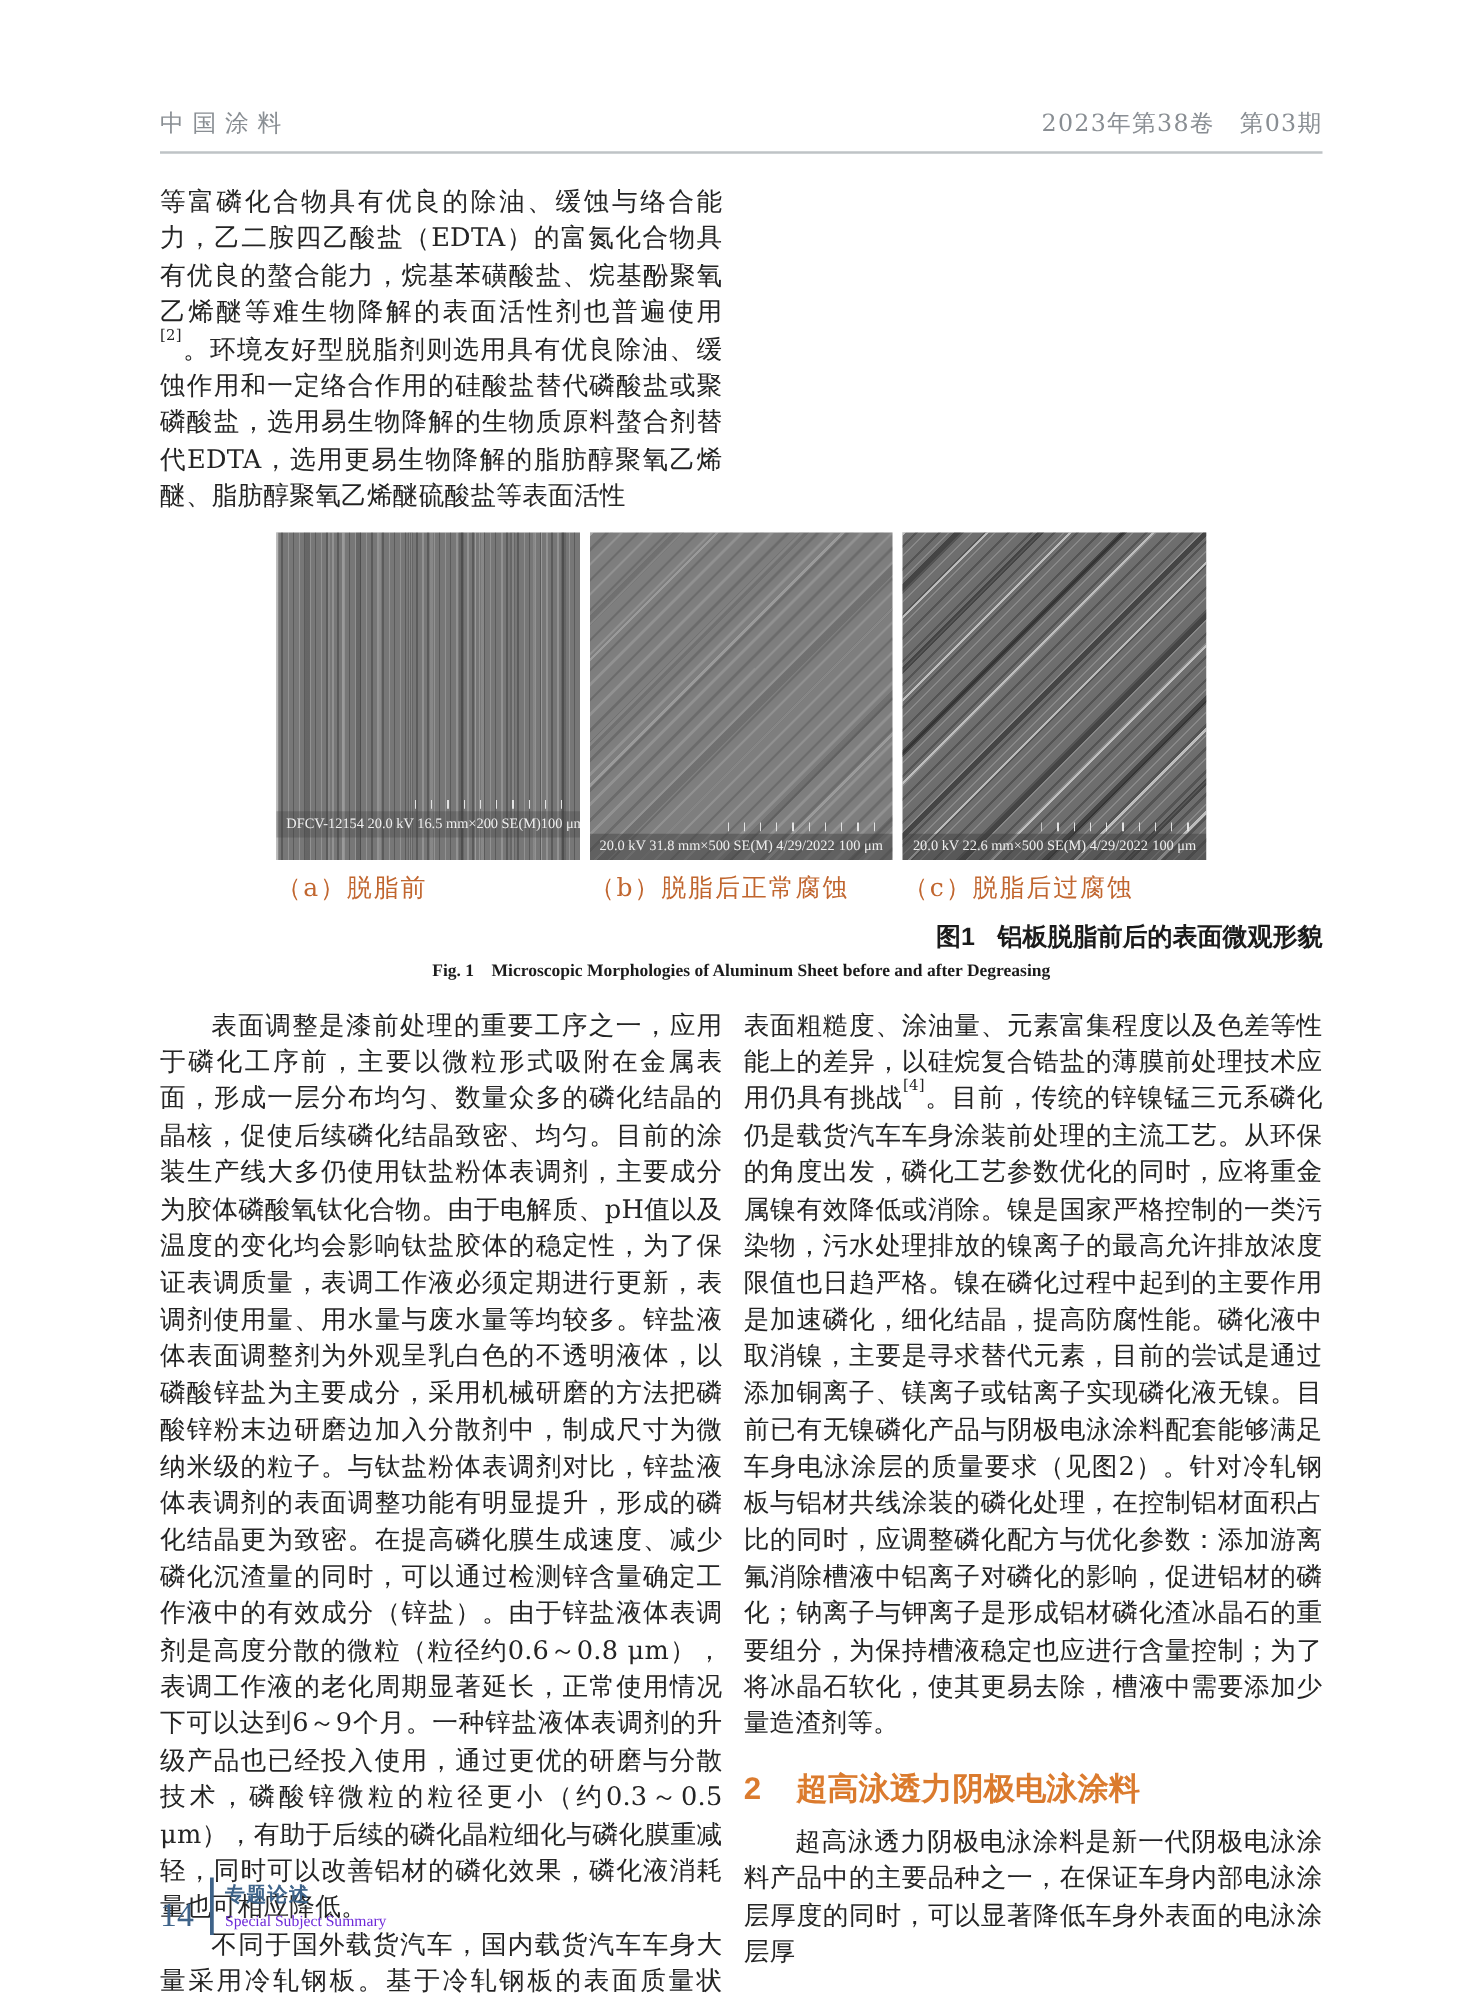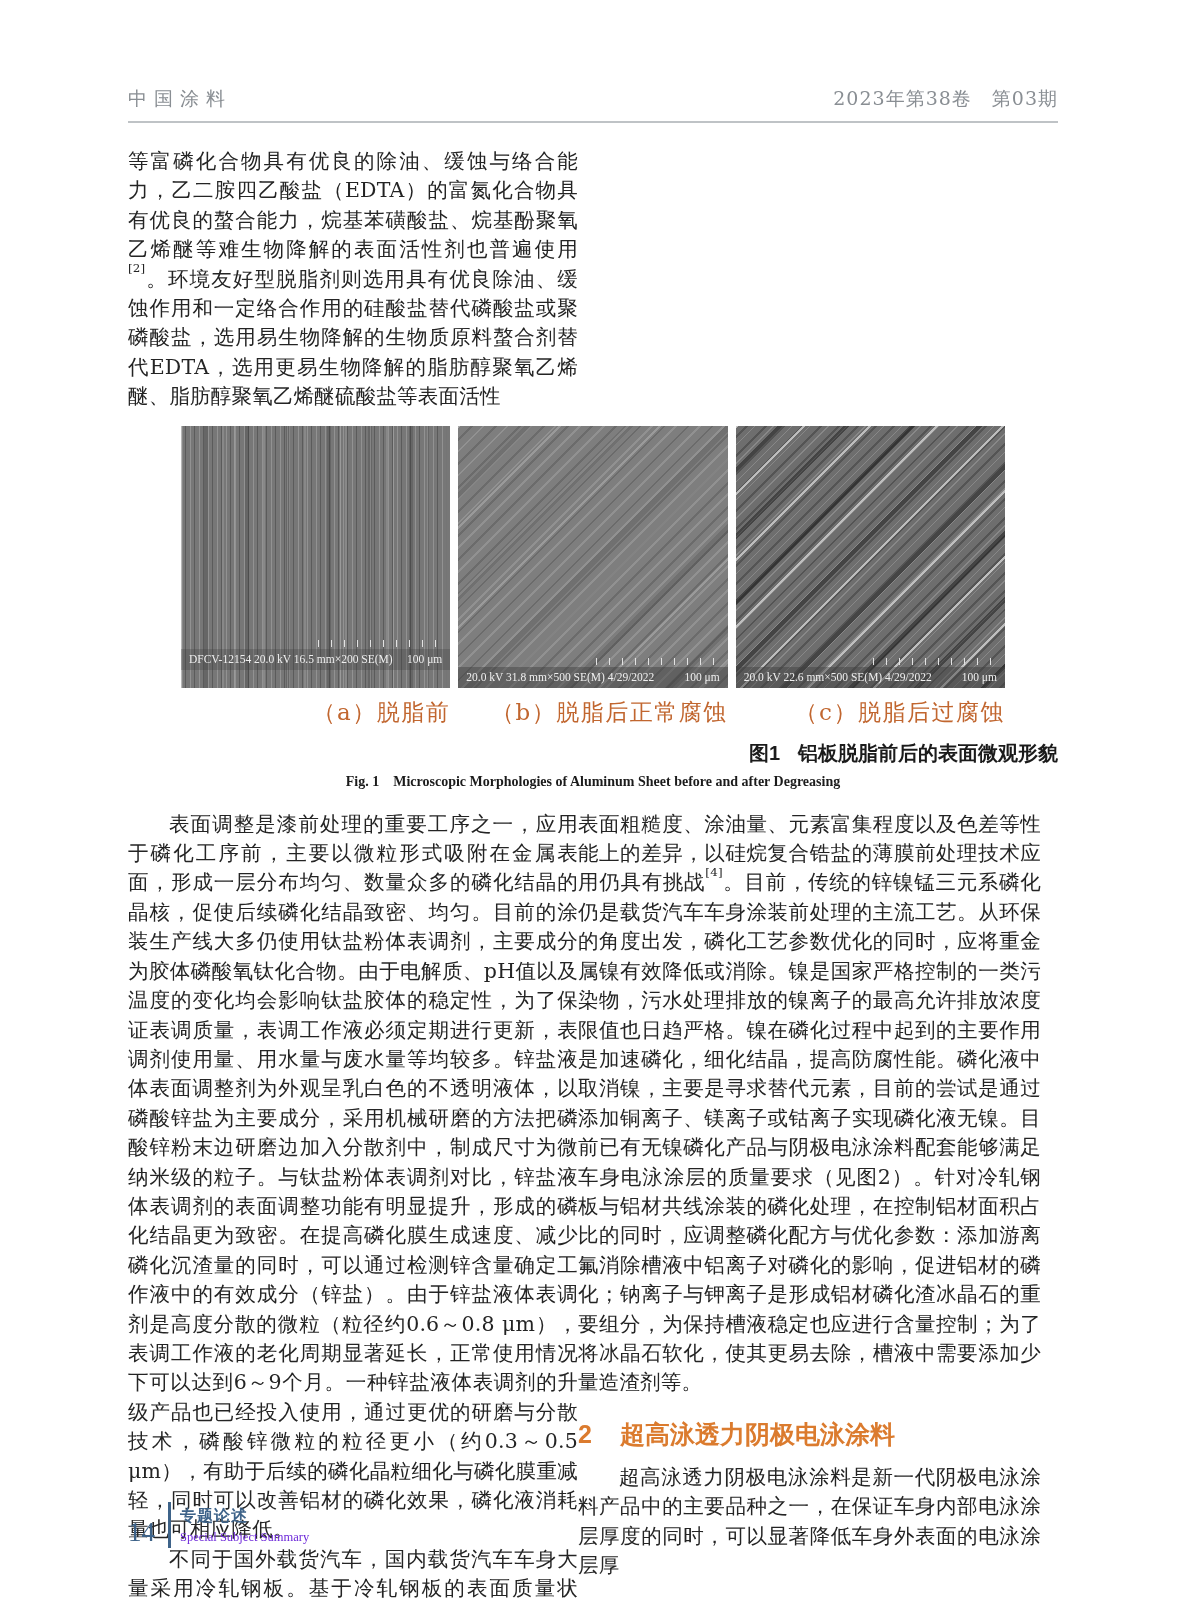--- a/index.html
+++ b/index.html
@@ -12,35 +12,35 @@
     color:#242424;
     box-sizing:border-box;
     padding:86px 129px 0 128px;
   }
   
   .hdr{display:flex;justify-content:space-between;align-items:baseline;}
   .hdr-journal{font-size:19px;color:#898e93;letter-spacing:7px;}
   .hdr-issue{font-size:19px;color:#898e93;letter-spacing:1px;}
   .hdr-rule{height:0;border-bottom:2px solid #bfc3c6;margin-top:9px;}
   
-  .cols{display:grid;grid-template-columns:450px 463px;}
+  .cols{display:grid;grid-template-columns:450px 463px;column-gap:17px;}
   .cols.top{margin-top:24px;}
   .para{
     margin:0;
     font-size:20.5px;
     line-height:29.4px;
     text-align:justify;
     text-align-last:left;
     letter-spacing:0.2px;
   }
   .para.ind{text-indent:2em;}
   .para sup{font-size:0.58em;line-height:0;position:relative;top:-0.45em;}
   
   .fig{margin:14px 0 20px;}
-  .fig-row{display:flex;gap:8px;width:824px;margin:0 auto;}
+  .fig-row{display:flex;gap:8px;width:744px;margin:0 auto;}
   .panel{width:272px;}
   .sem{position:relative;height:262px;overflow:hidden;}
   .sem-a{
     background-color:#777777;
     background-image:
       repeating-linear-gradient(90deg, rgba(255,255,255,.20) 0 1px, rgba(0,0,0,0) 1px 4px, rgba(0,0,0,.24) 4px 5px, rgba(0,0,0,0) 5px 9px),
       repeating-linear-gradient(90deg, rgba(255,255,255,.12) 0 2px, rgba(0,0,0,0) 2px 23px, rgba(0,0,0,.14) 23px 27px, rgba(0,0,0,0) 27px 41px),
       repeating-linear-gradient(90deg, rgba(235,235,235,.30) 0 1px, rgba(0,0,0,0) 1px 53px);
   }
   .sem-b{
@@ -64,22 +64,22 @@
     font-family:"Liberation Serif",serif;
     font-size:11.5px;white-space:nowrap;
   }
   .sem-a .meta{bottom:18px;background:rgba(62,62,62,.28);}
   .ticks{
     position:absolute;right:12px;bottom:23px;width:120px;height:7px;
     background:repeating-linear-gradient(90deg,#e3e3e3 0 1px, rgba(0,0,0,0) 1px 13px);
   }
   .sem-a .ticks{bottom:41px;}
   .cap{
-    margin-top:9px;text-align:right;
-    font-size:23px;color:#c1662f;letter-spacing:1.5px;
+    margin-top:9px;text-align:left;
+    font-size:20px;color:#c1662f;letter-spacing:1.5px;
     font-family:"DejaVu Serif","Liberation Serif",serif;
   }
   .fig-title-zh{
     margin-top:12px;text-align:right;
     font-family:"Liberation Sans","DejaVu Sans",sans-serif;
     font-weight:bold;font-size:20px;color:#1b1b1b;
   }
   .fig-title-zh .gap{margin-right:18px;}
   .fig-title-en{
     margin-top:7px;text-align:center;

